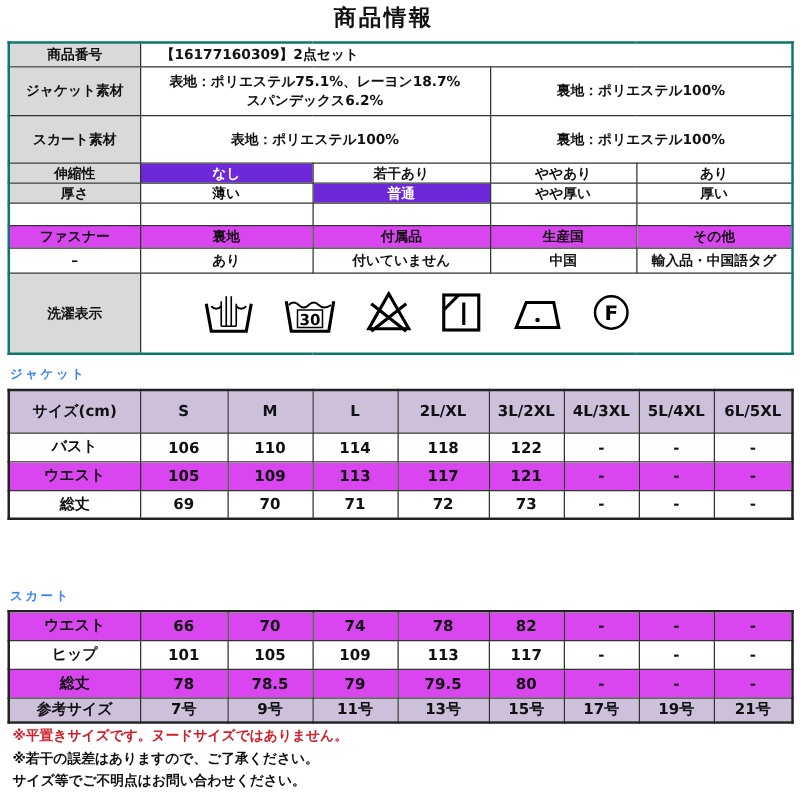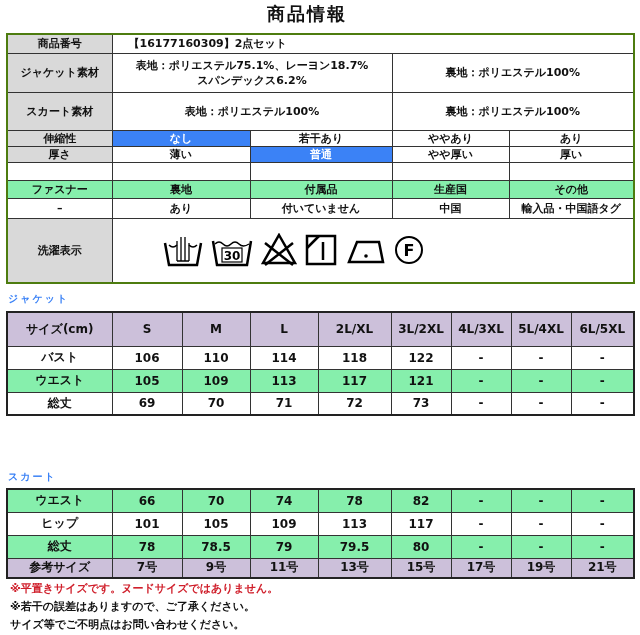--- a/index.html
+++ b/index.html
@@ -3,31 +3,31 @@
 <meta charset="utf-8">
 <style>
   html, body { margin:0; padding:0; background:#fff; }
   body { width:640px; height:635px; position:relative; overflow:hidden;
          font-family: "DejaVu Sans", sans-serif; color:#111; }
   .title { position:absolute; left:0; top:2px; width:614px; text-align:center;
            font-size:18px; font-weight:bold; letter-spacing:2px; }
   table { border-collapse:collapse; position:absolute; table-layout:fixed; }
   td { border:1px solid #333; text-align:center; padding:0; font-size:11px; font-weight:bold;
        white-space:nowrap; overflow:hidden; }
-  .info { left:6px; top:33px; width:627px; border:2px solid #4d7c0f; }
+  .info { left:6px; top:33px; width:627px; border:2px solid #0f766e; }
   .lab { background:#d9d9d9; font-size:11px; }
-  .blk { background:#3b82f6; color:#fff; }
-  .gray { background:#86efac; }
+  .blk { background:#6d28d9; color:#fff; }
+  .gray { background:#d946ef; }
   .lav { background:#ccc0da; }
   .sec { position:absolute; left:8px; font-size:10px; color:#3b82f6; font-weight:bold; letter-spacing:2px;text-align:center; }
   .size { left:6px; width:627px; border:2px solid #222; }
   .size td { font-size:12px; }
   .notes { position:absolute; left:10px; font-size:11px; font-weight:bold; }
   .red { color:#d0202c; }
-  .icons { display:flex; align-items:center; gap:8px; padding-left:50px; }
+  .icons { display:flex; align-items:center; gap:24px; padding-left:50px; }
   .icons svg { display:block; }
 </style>
 </head>
 <body>
 
 <div class="title">商品情報</div>
 
 <table class="info">
   <colgroup>
       <col style="width:105px">

